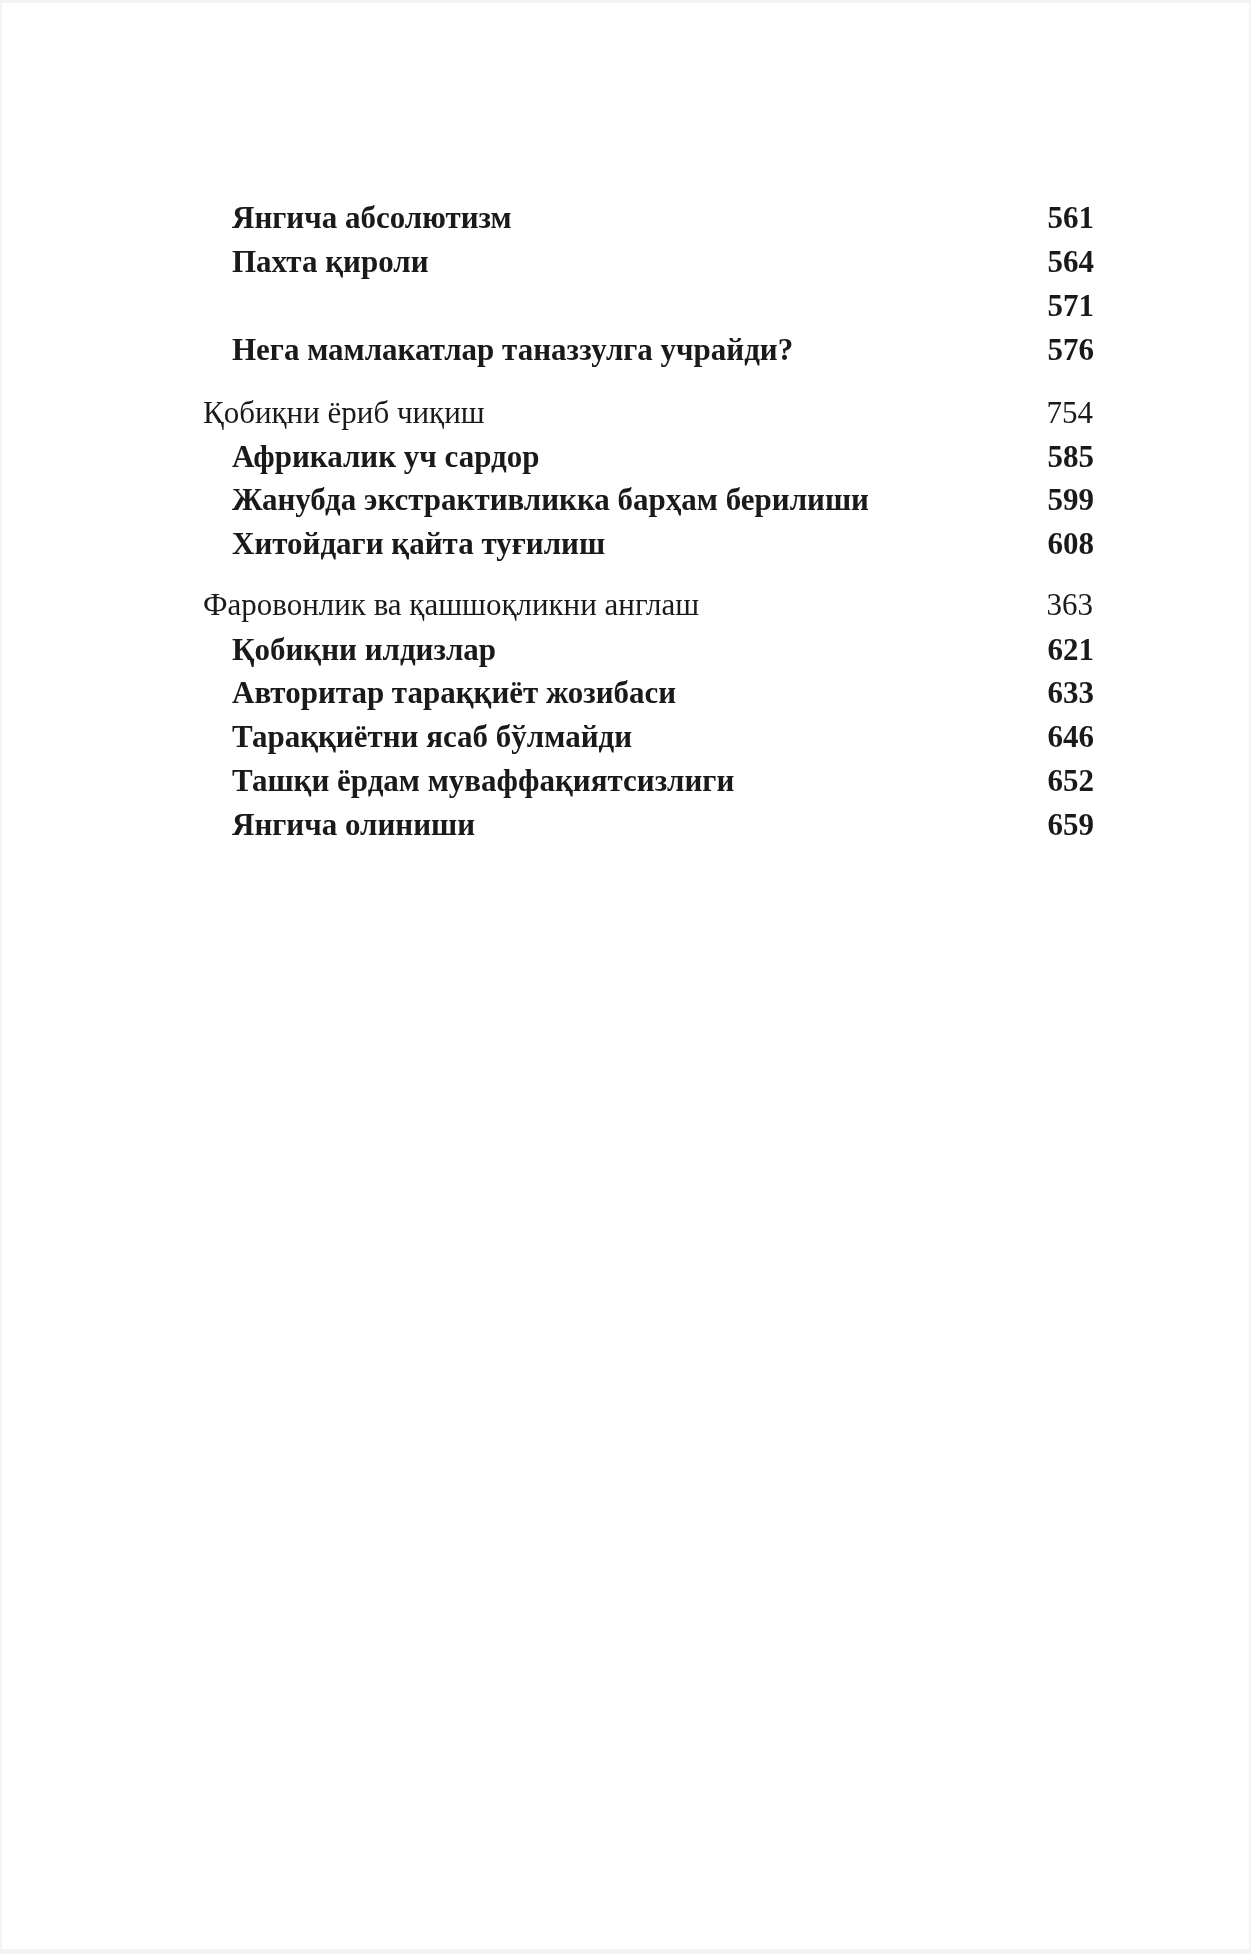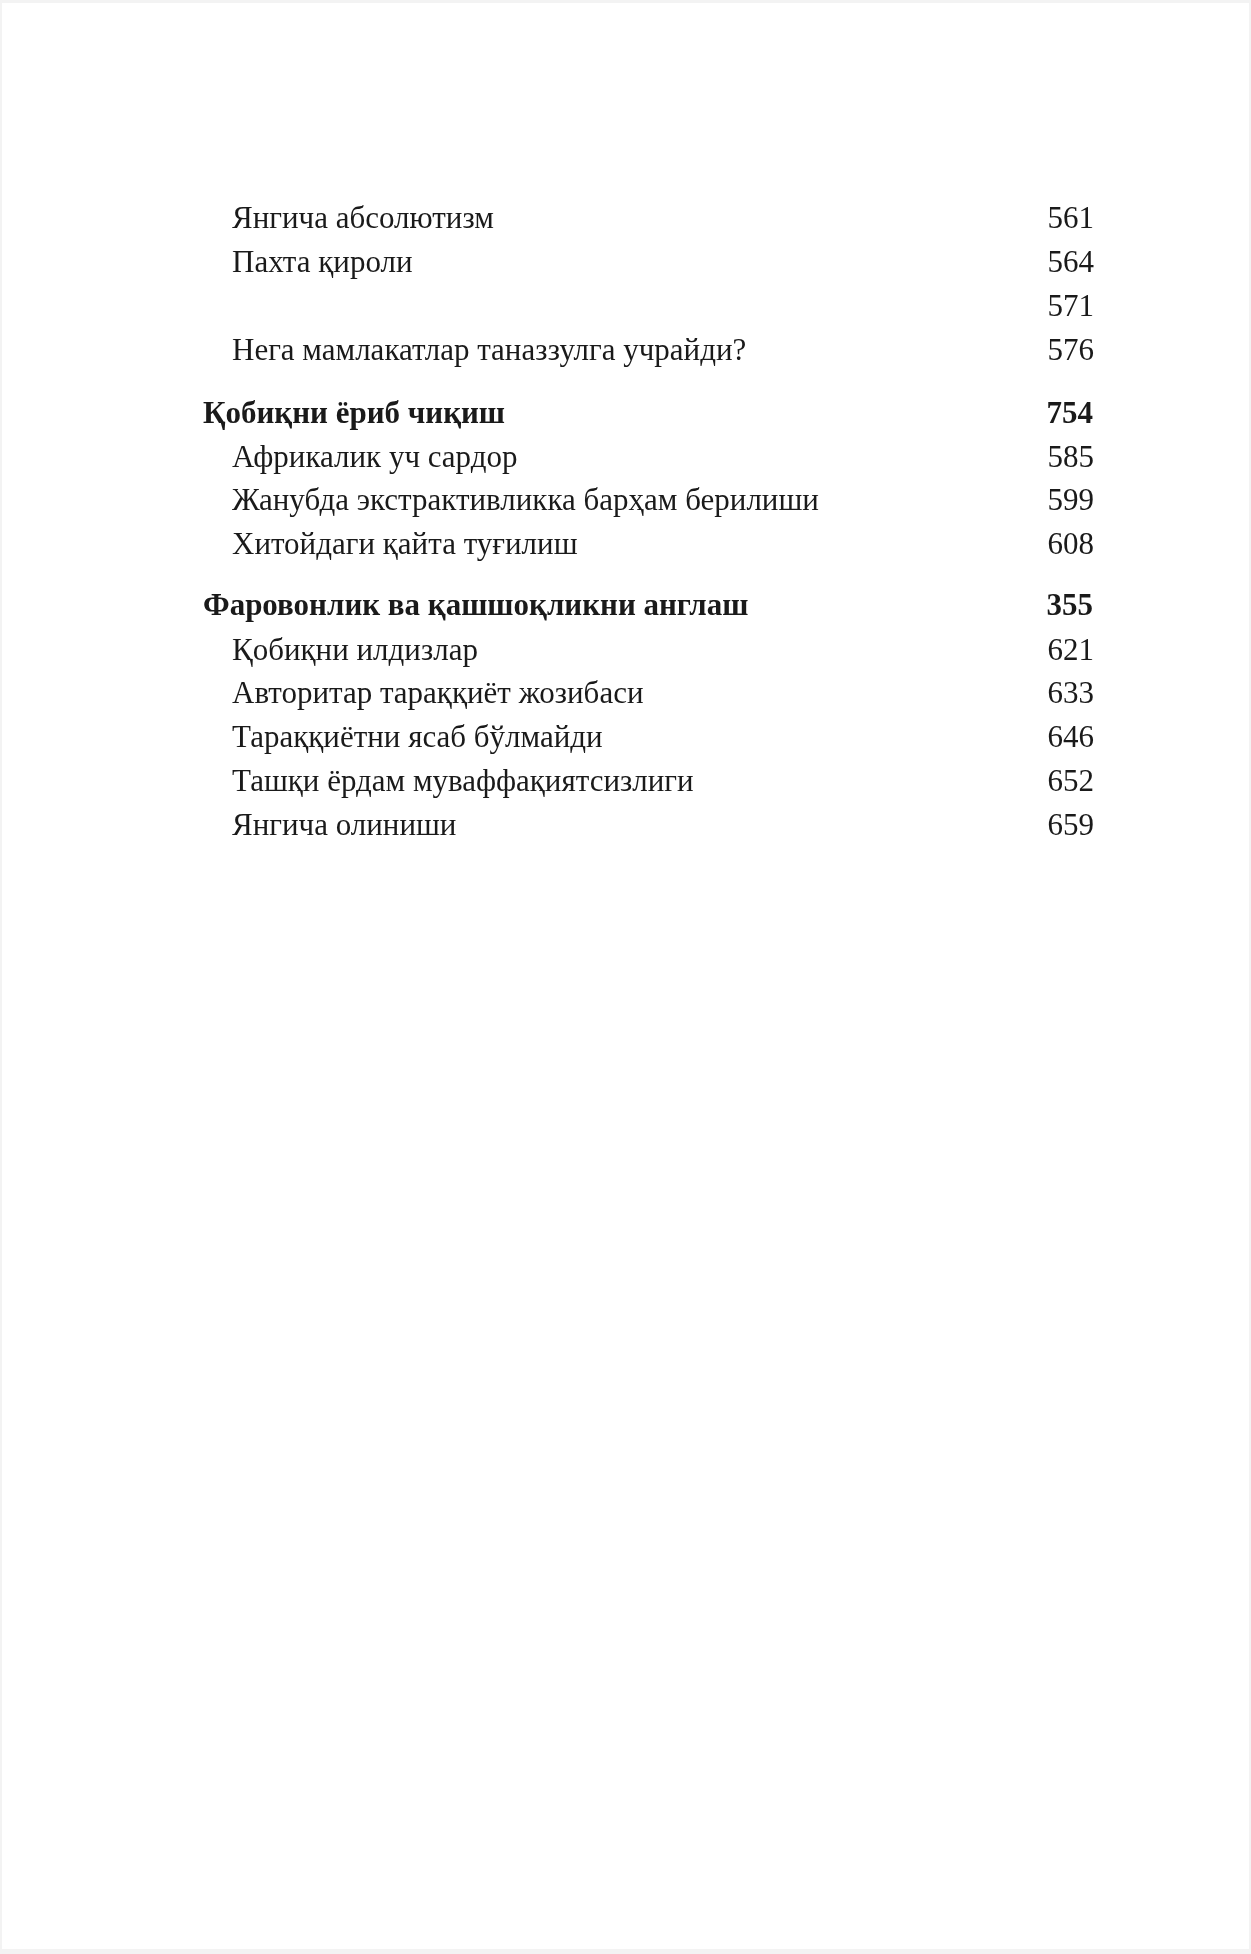--- a/index.html
+++ b/index.html
@@ -23,23 +23,23 @@
   }
   .row {
     position: absolute;
     height: 44px;
     line-height: 44px;
     font-size: 31px;
     white-space: nowrap;
   }
   .row .label { position: absolute; top: 0; }
   .row .pg { position: absolute; top: 0; right: 0; text-align: right; }
-  .row.sub { left: 230px; width: 862px; }
+  .row.sub { left: 230px; width: 862px; font-weight: bold; }
   .row.sub .label { left: 0; }
-  .row.head { left: 201px; width: 890px; font-weight: bold; }
+  .row.head { left: 201px; width: 890px; font-weight: normal; }
   .row.head .label { left: 0; }
 </style>
 </head>
 <body>
 
 <div class="page">
   <div class="toc">
 
     <div class="row sub" style="top:193px">
       <span class="label">Янгича абсолютизм</span>
@@ -69,21 +69,21 @@
       <span class="label">Жанубда экстрактивликка барҳам берилиши</span>
       <span class="pg">599</span>
     </div>
     <div class="row sub" style="top:519px">
       <span class="label">Хитойдаги қайта туғилиш</span>
       <span class="pg">608</span>
     </div>
 
     <div class="row head" style="top:580px">
       <span class="label">Фаровонлик ва қашшоқликни англаш</span>
-      <span class="pg">355</span>
+      <span class="pg">363</span>
     </div>
     <div class="row sub" style="top:625px">
       <span class="label">Қобиқни илдизлар</span>
       <span class="pg">621</span>
     </div>
     <div class="row sub" style="top:668px">
       <span class="label">Авторитар тараққиёт жозибаси</span>
       <span class="pg">633</span>
     </div>
     <div class="row sub" style="top:712px">

